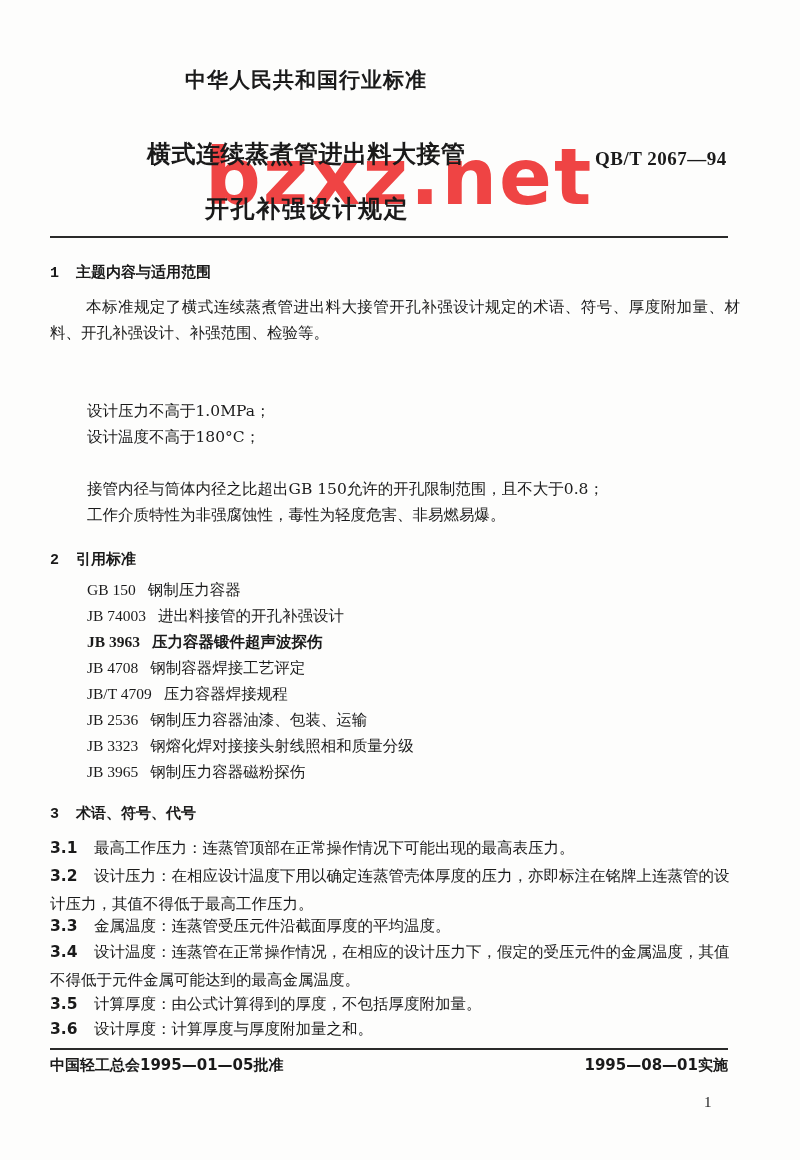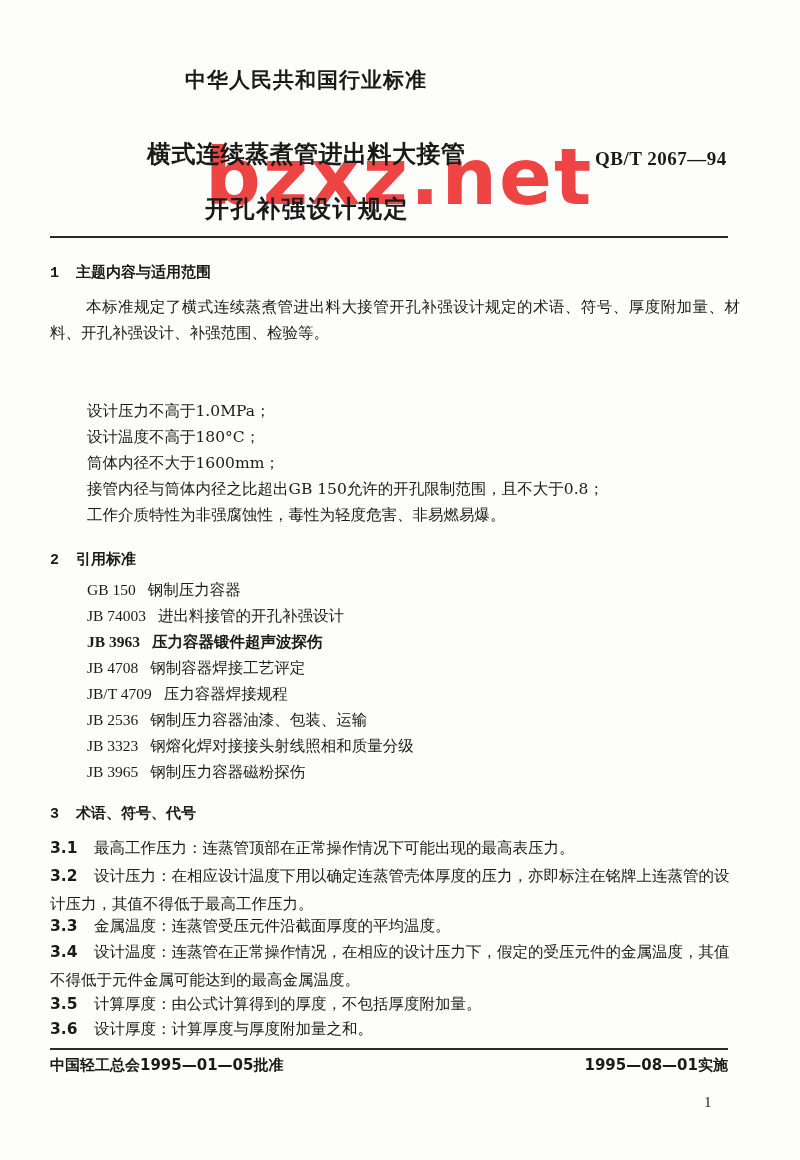--- a/index.html
+++ b/index.html
@@ -148,21 +148,20 @@
 
   <div class="rule top"></div>
 
   <div class="abs sec-head z1" style="left:50px; top:263px;">
     <span class="num">1</span><span>主题内容与适用范围</span>
   </div>
   <div class="para z1" style="top:294px;">本标准规定了横式连续蒸煮管进出料大接管开孔补强设计规定的术语、符号、厚度附加量、材料、开孔补强设计、补强范围、检验等。</div>
 
   <div class="abs cond z1" style="top:401px;">设计压力不高于1.0MPa；</div>
   <div class="abs cond z1" style="top:427px;">设计温度不高于180°C；</div>
-  <div class="abs cond z1" style="top:453px;">筒体内径不大于1600mm；</div>
   <div class="abs cond z1" style="top:479px;">接管内径与筒体内径之比超出GB 150允许的开孔限制范围，且不大于0.8；</div>
   <div class="abs cond z1" style="top:505px;">工作介质特性为非强腐蚀性，毒性为轻度危害、非易燃易爆。</div>
 
   <div class="abs sec-head z1" style="left:50px; top:550px;">
     <span class="num">2</span><span>引用标准</span>
   </div>
 
   <div class="abs ref-row z1" style="top:580px;">
     <span class="code">GB 150</span><span class="title">钢制压力容器</span>
   </div>

